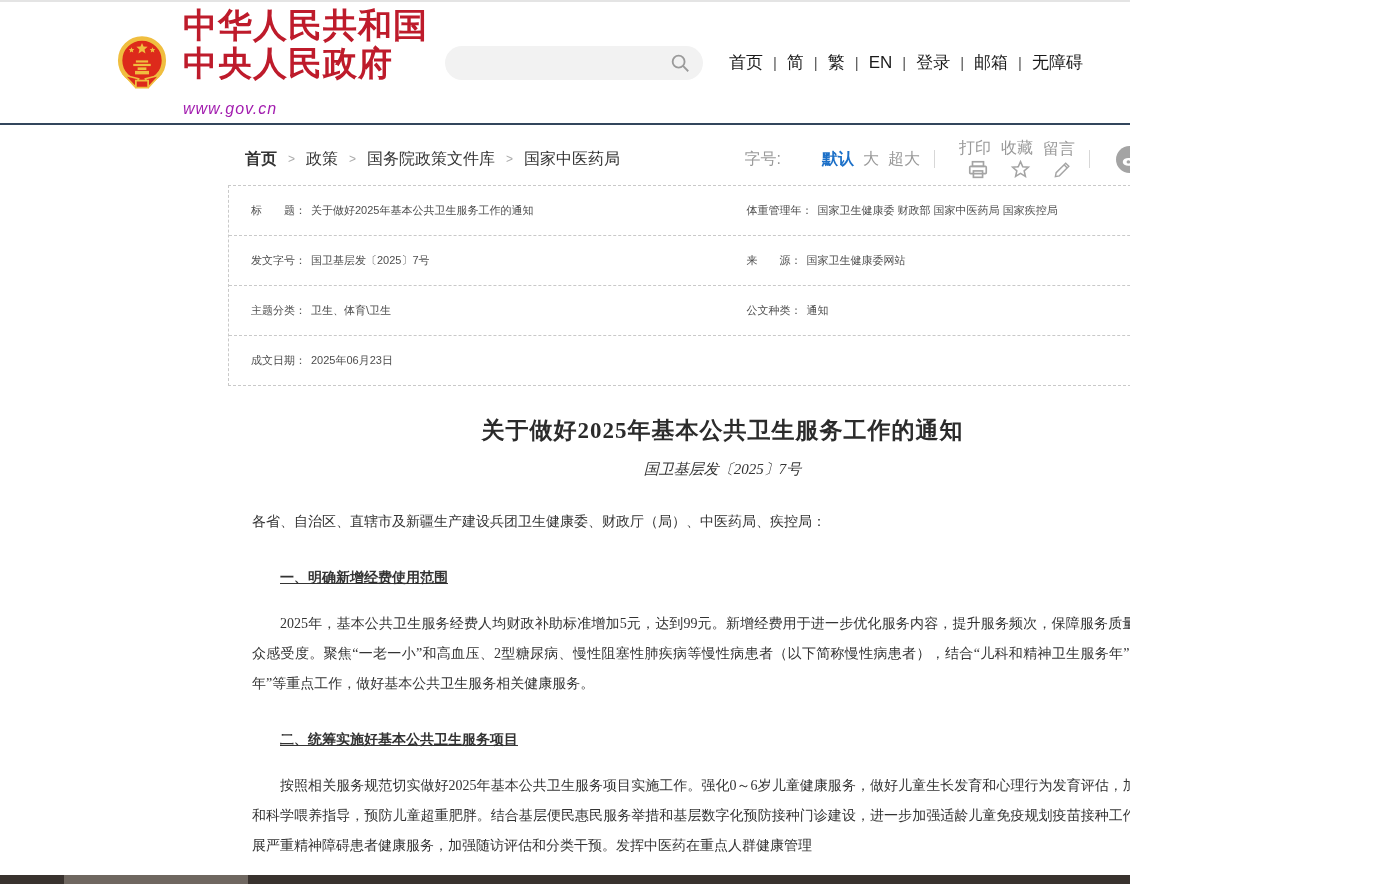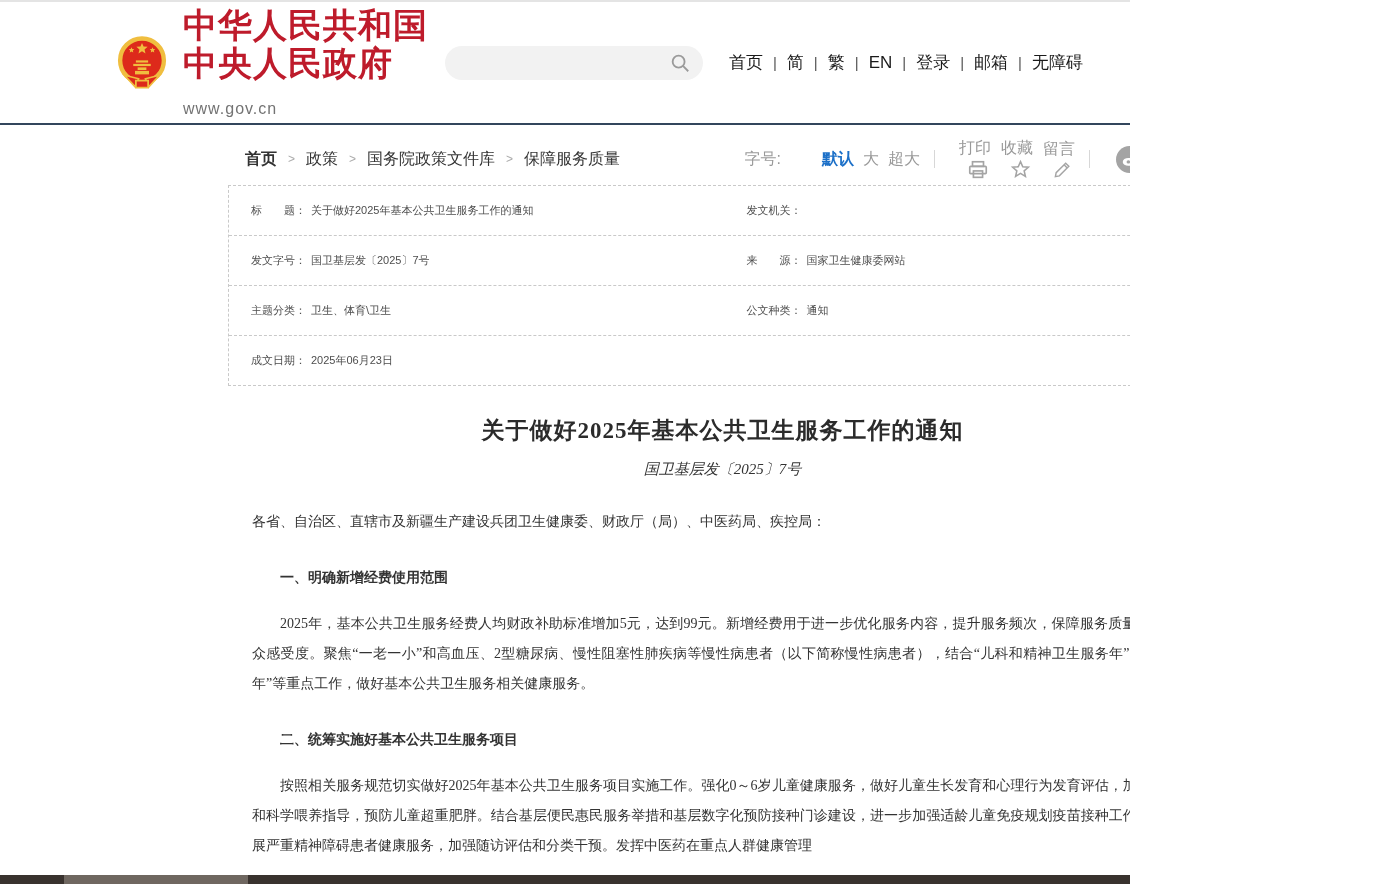--- a/index.html
+++ b/index.html
@@ -8,21 +8,21 @@
   .page { position:relative; width:1130px; height:884px; background:#fff; overflow:hidden; }
 
   .top-line { height:2px; background:#e4e4e4; }
 
   
   header { height:121px; display:flex; align-items:center; padding:0 37px 0 114px; }
   .logo { width:56px; height:58px; flex:0 0 auto; }
   .brand { margin-left:13px; }
   .site-title { font-family:"Liberation Serif","DejaVu Serif",serif; font-weight:bold;
                 font-size:34px; color:#be1b2b; letter-spacing:1px; line-height:1.1; }
-  .site-url { font-size:16px; color:#737373; letter-spacing:1px; margin-top:18px; }
+  .site-url { font-size:16px; color:#a21caf; letter-spacing:1px; margin-top:18px;font-style:italic; }
   .header-right { margin-left:auto; display:flex; align-items:center; }
   .searchbox { width:258px; height:34px; background:#f2f2f2; border-radius:17px;
                display:flex; align-items:center; padding:0 12px 0 16px; }
   .searchbox input { flex:1; border:none; outline:none; background:transparent; font-size:15px; color:#333; }
   .search-icon { display:flex; align-items:center; }
   .top-nav { margin-left:16px; display:flex; align-items:center; font-size:17px; color:#1a1a1a; }
   .nav-item { color:#1a1a1a; text-decoration:none; padding:0 10px; white-space:nowrap; cursor:pointer; }
   .nav-sep { color:#555; font-size:15px; }
 
   .header-divider { height:2px; background:#33465c; }
@@ -57,21 +57,21 @@
   
   article { padding:0 28px 0 24px; }
   .doc-title { text-align:center; font-family:"Liberation Serif","DejaVu Serif",serif;
                font-size:23px; font-weight:bold; color:#2b2b2b; margin-top:29px; letter-spacing:1px; }
   .doc-num { text-align:center; font-family:"Liberation Serif","DejaVu Serif",serif;
              font-style:italic; font-size:15px; color:#333; margin-top:14px; }
   .paras { padding-top:12px; }
   .paras p { font-family:"Liberation Serif","DejaVu Serif",serif; font-size:14px; line-height:30px;
              color:#333; margin:16px 0; text-align:justify; }
   .paras p.indent { text-indent:2em; }
-  .paras p.heading { font-weight:bold; text-indent:2em; margin:26px 0 16px; }
+  .paras p.heading { font-weight:bold; text-indent:2em; margin:26px 0 16px;text-decoration:underline; }
 
   
   .footer-bar { position:absolute; left:0; right:0; bottom:0; height:9px; background:#39322e; }
   .footer-thumb { position:absolute; left:64px; top:0; width:184px; height:9px; background:#6f6760; }
 </style>
 </head>
 <body>
 
 <div class="page">
   <div class="top-line"></div>
@@ -131,21 +131,21 @@
   <div class="content">
 
     <div class="toolbar-row">
       <nav class="breadcrumb" id="breadcrumb">
           <a class="crumb crumb-first">首页</a>
           <span class="crumb-sep">&gt;</span>
           <a class="crumb">政策</a>
           <span class="crumb-sep">&gt;</span>
           <a class="crumb">国务院政策文件库</a>
           <span class="crumb-sep">&gt;</span>
-          <a class="crumb">保障服务质量</a>
+          <a class="crumb">国家中医药局</a>
         </nav>
       <div class="tools">
         <span class="fs-label">字号:</span>
         <span id="fs-options"><a class="fs-option fs-active">默认</a><a class="fs-option">大</a><a class="fs-option">超大</a></span>
         <span class="tool-divider"></span>
         <a class="tool-btn">
           <span>打印</span>
           <svg width="22" height="22" viewBox="0 0 24 24" fill="none" stroke="#a4a4a4" stroke-width="1.8">
             <rect x="6" y="3" width="12" height="5"></rect>
             <rect x="3" y="8" width="18" height="8" rx="1"></rect>
@@ -192,21 +192,22 @@
       </div>
     </div>
 
     <div class="meta" id="meta-table">
         <div class="meta-row">
           <div class="meta-cell">
             <span class="meta-label">标　　题：</span>
             <span class="meta-value">关于做好2025年基本公共卫生服务工作的通知</span>
           </div>
           <div class="meta-cell">
-            <span class="meta-label">发文机关：</span>
+            <span class="meta-label">体重管理年：</span>
+            <span class="meta-value">国家卫生健康委 财政部 国家中医药局 国家疾控局</span>
           </div>
         </div>
         <div class="meta-row">
           <div class="meta-cell">
             <span class="meta-label">发文字号：</span>
             <span class="meta-value">国卫基层发〔2025〕7号</span>
           </div>
           <div class="meta-cell">
             <span class="meta-label">来　　源：</span>
             <span class="meta-value">国家卫生健康委网站</span>

